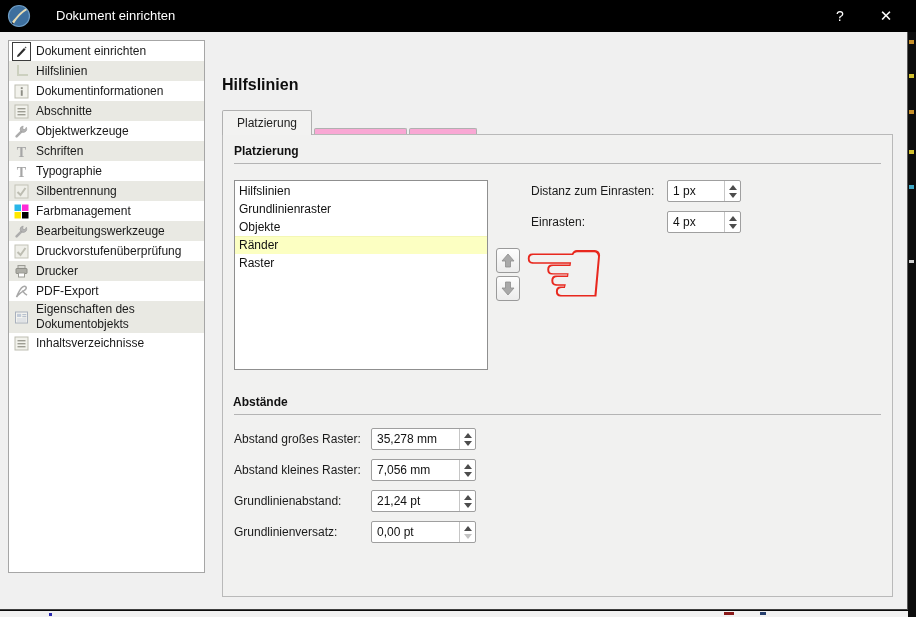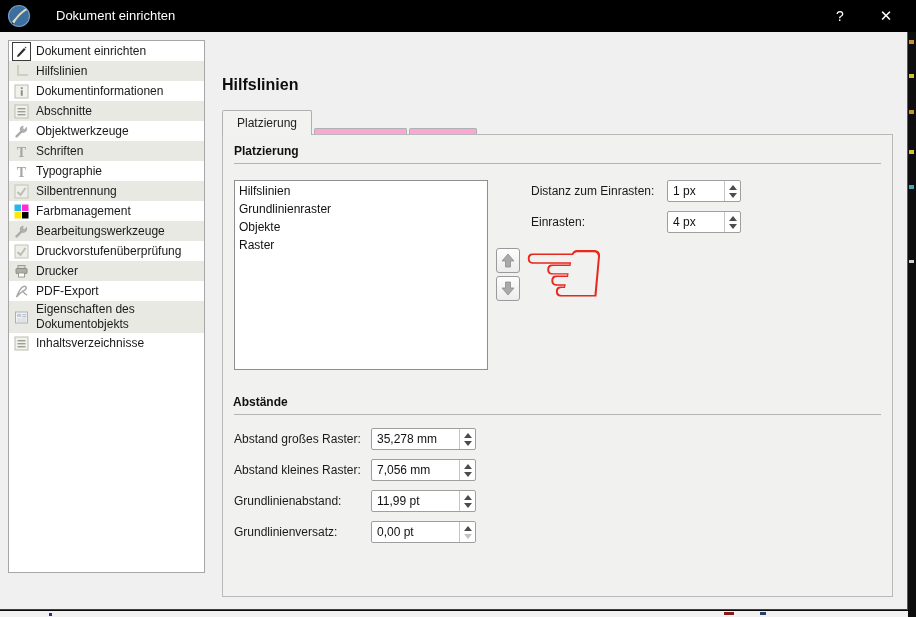--- a/index.html
+++ b/index.html
@@ -257,20 +257,21 @@
 
     <div class="tabframe">
 
       <div class="group-title" style="left:11px; top:9px;">Platzierung</div>
       <div class="group-line" style="top:28px;"></div>
 
       <div class="listbox" id="guide-list">
           <div class="list-item">Hilfslinien</div>
           <div class="list-item">Grundlinienraster</div>
           <div class="list-item">Objekte</div>
+          <div class="list-item selected">Ränder</div>
           <div class="list-item">Raster</div>
         </div>
 
       <div id="placement-fields">
           <div class="spinrow" style="left: 308px; top: 45px; width: 215px;"><span class="flabel">Distanz zum Einrasten:</span><div class="spinbox" style="left: 136px; width: 74px;">
               <span class="spinval">1 px</span>
               <span class="spinarrows">
                 <span class="arr-up"></span>
                 <span class="arr-dn"></span>
               </span>
@@ -313,21 +314,21 @@
               </span>
             </div></div>
           <div class="spinrow" style="left: 11px; top: 324px; width: 245px;"><span class="flabel">Abstand kleines Raster:</span><div class="spinbox" style="left: 137px; width: 105px;">
               <span class="spinval">7,056 mm</span>
               <span class="spinarrows">
                 <span class="arr-up"></span>
                 <span class="arr-dn"></span>
               </span>
             </div></div>
           <div class="spinrow" style="left: 11px; top: 355px; width: 245px;"><span class="flabel">Grundlinienabstand:</span><div class="spinbox" style="left: 137px; width: 105px;">
-              <span class="spinval">11,99 pt</span>
+              <span class="spinval">21,24 pt</span>
               <span class="spinarrows">
                 <span class="arr-up"></span>
                 <span class="arr-dn"></span>
               </span>
             </div></div>
           <div class="spinrow" style="left: 11px; top: 386px; width: 245px;"><span class="flabel">Grundlinienversatz:</span><div class="spinbox" style="left: 137px; width: 105px;">
               <span class="spinval">0,00 pt</span>
               <span class="spinarrows">
                 <span class="arr-up"></span>
                 <span class="arr-dn disabled-arrow"></span>

